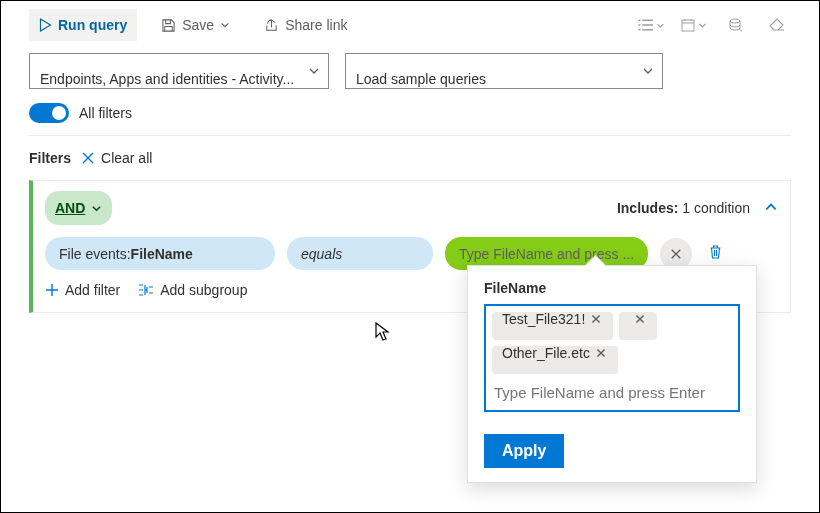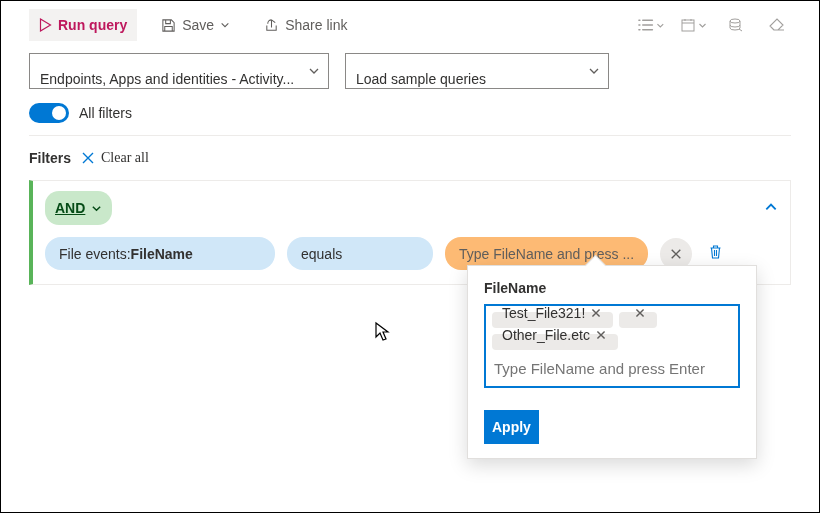--- a/index.html
+++ b/index.html
@@ -2,77 +2,77 @@
 <html><head>
 <meta charset="utf-8">
 <style>
   * { box-sizing: border-box; }
   html, body { margin:0; padding:0; font-family: "Segoe UI", Arial, sans-serif; font-size:14px; color:#323130; background:#fff; }
   .frame { width:820px; height:513px; border:1px solid #000; position:relative; overflow:hidden; }
 
   
   .toolbar { display:flex; align-items:center; padding:8px 28px 2px 28px; gap:14px; }
   .t-btn { display:inline-flex; align-items:center; gap:6px; height:32px; padding:0 10px; border:none; background:transparent; color:#605e5c; font-size:14px; cursor:pointer; }
-  .t-run { background:#f3f2f1; color:#be185d; font-weight:600; }
+  .t-run { background:#f3f2f1; color:#0369a1; font-weight:600; }
   .t-btn svg { display:block; }
   .spacer { flex:1; }
   .t-icon { width:28px; height:28px; display:inline-flex; align-items:center; justify-content:center; color:#a19f9d; cursor:pointer;}
   .t-icon svg { display:block; }
 
   
   .ddrow { display:flex; gap:16px; padding:10px 28px 6px 28px; }
   .dd { position:relative; height:36px; border:1px solid #8a8886; display:flex; align-items:center; padding:15px 30px 0 10px; background:#fff; cursor:pointer;}
   .dd.pack { width:300px; }
-  .dd.sample { width:264px; }
+  .dd.sample { width:318px; }
   .dd .chev { position:absolute; right:8px; top:50%; transform:translateY(-50%); }
 
   
   .togglerow { display:flex; align-items:center; gap:10px; padding:8px 28px 4px 28px;}
   .toggle { width:40px; height:20px; border-radius:10px; background:#0078d4; position:relative; cursor:pointer;}
   .toggle .knob { position:absolute; right:3px; top:3px; width:14px; height:14px; border-radius:50%; background:#fff;}
   .hr { height:1px; background:#edebe9; margin:8px 28px 0 28px;}
 
   
   .filtersbar { display:flex; align-items:center; gap:10px; padding:14px 28px 10px 28px;}
   .filtersbar .lbl { font-weight:600;}
-  .clearx { display:inline-flex; align-items:center; gap:6px; color:#323130; cursor:pointer;font-family:Liberation Serif, serif;}
+  .clearx { display:inline-flex; align-items:center; gap:6px; color:#323130; cursor:pointer;}
   .clearx svg { color:#0078d4;}
 
   
   .card { margin:4px 28px 0 28px; border:1px solid #edebe9; border-left:4px solid #59b459; background:#fff; padding:10px 12px 14px 12px;}
   .cardhead { display:flex; align-items:center;}
   .andpill { display:inline-flex; align-items:center; gap:6px; background:#c9e8ca; color:#054b16; font-weight:600; height:28px; padding:17px 10px; border-radius:14px; cursor:pointer;text-decoration:underline;}
   .cardhead .right { margin-left:auto; display:flex; align-items:center; gap:14px;}
   .includes { color:#323130;}
   .includes b { font-weight:600;}
   .collapsechev { color:#0078d4; cursor:pointer;}
 
   .chips { display:flex; gap:12px; margin-top:12px; align-items:center; flex-wrap:nowrap;}
   .chip { background:#d0e7f8; height:33px; display:inline-flex; align-items:center; padding:0 14px; border-radius:16px;}
   .chip.field { min-width:230px;}
-  .chip.op { min-width:146px;}
-  .chip.val { background:#fdba74; min-width:202px; color:#605e5c; cursor:text;}
+  .chip.op { min-width:146px;font-style:italic;}
+  .chip.val { background:#84cc16; min-width:202px; color:#605e5c; cursor:text;}
   .chip .b { font-weight:600; }
 
   .rbtn { width:32px; height:32px; border-radius:16px; background:#eceae8; display:inline-flex; align-items:center; justify-content:center; color:#605e5c; cursor:pointer;}
   .trash { color:#0078d4; cursor:pointer; padding:4px;}
 
   .addrow { display:flex; gap:18px; margin-top:12px; align-items:center;}
   .addlnk { display:inline-flex; align-items:center; gap:6px; color:#323130; cursor:pointer;}
   .addlnk svg { color:#0078d4;}
 
   
   .popover { position:absolute; left:466px; top:264px; width:290px; background:#fff; border:1px solid #e1dfdd; box-shadow:0 6px 18px rgba(0,0,0,0.15); padding:14px 16px;}
   .popover::before { content:""; position:absolute; top:-8px; left:120px; width:14px; height:14px; background:#fff; border-left:1px solid #e1dfdd; border-top:1px solid #e1dfdd; transform:rotate(45deg);}
   .pop-title { font-weight:600; margin-bottom:8px;}
   .pop-field { border:2px solid #0078d4; padding:6px; display:flex; flex-wrap:wrap; gap:6px; align-items:center;}
-  .tag { background:#eceae8; height:16px; display:inline-flex; align-items:center; padding:0 6px 14px 10px; border-radius:4px; font-size:14px;}
+  .tag { background:#eceae8; height:28px; display:inline-flex; align-items:center; padding:0 6px 14px 10px; border-radius:4px; font-size:14px;}
   .tag .tx { color:#605e5c; padding:0 6px; cursor:pointer; display:inline-flex;}
   .pop-input { border:none; outline:none; flex:1 0 100%; height:24px; font-size:15px; padding:2px 2px;}
-  .applybtn { margin-top:22px; background:#0078d4; color:#fff; border:none; height:34px; padding:0 8px; font-size:14px; font-weight:600; cursor:pointer;}
+  .applybtn { margin-top:22px; background:#0078d4; color:#fff; border:none; height:34px; padding:0 18px; font-size:16px; font-weight:600; cursor:pointer;}
 
   .cursor { position:absolute; left:373px; top:320px; pointer-events:none;}
 </style>
 </head>
 <body>
 
 <div class="frame">
 
   <div class="toolbar">
     <button class="t-btn t-run">
@@ -162,20 +162,24 @@
 
   <div class="card">
     <div class="cardhead">
       <span class="andpill">
         <span>AND</span>
         <svg width="11" height="11" viewBox="0 0 12 12">
             <path d="M2 4 L6 8 L10 4" fill="none" stroke="#054b16" stroke-width="1.6"></path>
           </svg>
       </span>
       <div class="right">
+        <span class="includes">
+          <b>Includes:</b>
+          <span>1 condition</span>
+        </span>
         <span class="collapsechev">
           <svg width="14" height="14" viewBox="0 0 12 12">
               <path d="M2 8 L6 4 L10 8" fill="none" stroke="currentColor" stroke-width="1.6"></path>
             </svg>
         </span>
       </div>
     </div>
 
     <div class="chips">
       <span class="chip field">
@@ -193,20 +197,34 @@
             <path d="M2 2 L12 12 M12 2 L2 12" stroke="currentColor" stroke-width="1.6"></path>
           </svg>
       </span>
       <span class="trash">
         <svg width="15" height="16" viewBox="0 0 14 16">
             <path d="M2 4 h10 M5 4 v-2 h4 v2 M3 4 l1 10 h6 l1 -10 M6 6 v6 M8 6 v6" fill="none" stroke="currentColor" stroke-width="1.1"></path>
           </svg>
       </span>
     </div>
 
+    <div class="addrow">
+      <span class="addlnk">
+        <svg width="14" height="14" viewBox="0 0 14 14">
+            <path d="M7 1 v12 M1 7 h12" stroke="currentColor" stroke-width="1.4"></path>
+          </svg>
+        <span>Add filter</span>
+      </span>
+      <span class="addlnk">
+        <svg width="16" height="14" viewBox="0 0 16 14">
+            <path d="M1 2 h4 M1 7 h4 M1 12 h4 M7 2 v10 a0 0 0 0 0 0 0 M7 7 h2 M11 4 h4 M11 10 h4 M9 4 v6" fill="none" stroke="currentColor" stroke-width="1.2"></path>
+          </svg>
+        <span>Add subgroup</span>
+      </span>
+    </div>
   </div>
 
   <div class="popover">
     <div class="pop-title">FileName</div>
     <div class="pop-field">
       <span class="tag">
         <span>Test_File321!</span>
         <span class="tx">
             <svg width="10" height="10" viewBox="0 0 14 14">
               <path d="M2 2 L12 12 M12 2 L2 12" stroke="currentColor" stroke-width="2"></path>

